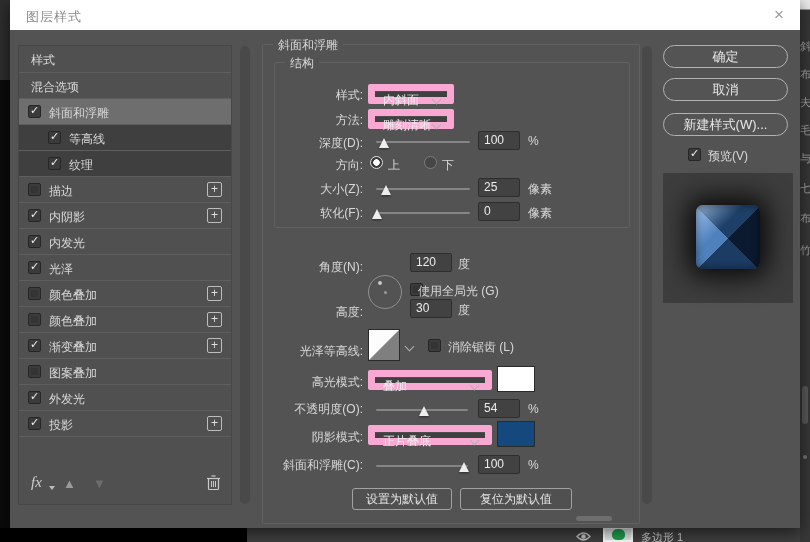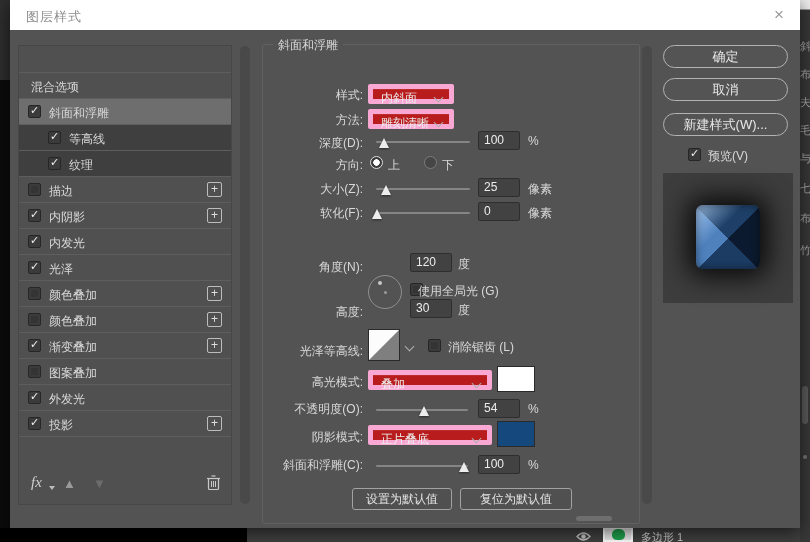--- a/index.html
+++ b/index.html
@@ -45,21 +45,21 @@
   .fx-label{position:absolute;left:12px;top:0px;font-family:"Liberation Serif","DejaVu Serif",serif;font-style:italic;font-size:15px;color:#cfcfcf;}
   .fx-caret{position:absolute;left:30px;top:12px;width:0;height:0;border-left:3px solid transparent;border-right:3px solid transparent;border-top:4px solid #bbb;}
   .arr-up{position:absolute;left:44px;top:2px;color:#9a9a9a;font-size:13px;}
   .arr-down{position:absolute;left:74px;top:2px;color:#6d6d6d;font-size:13px;}
   .trash{position:absolute;right:10px;top:0px;}
   .sb-v{background:#494949;border-radius:5px;}
   
   .fieldset{position:absolute;border:1px solid #616161;border-radius:2px;}
   .legend{position:absolute;top:-8px;left:10px;background:#535353;padding:0 5px;color:#dadada;}
   .flabel{position:absolute;right:437px;white-space:nowrap;text-align:right;color:#d8d8d8;}
-  .dd{position:absolute;height:20px;background:#b91c1c;border:5px solid #f9a8d4;box-shadow:inset 0 1px 0 rgba(255,255,255,.07);
+  .dd{position:absolute;height:20px;background:#404040;border:7px solid #f9a8d4;box-shadow:inset 0 1px 0 rgba(255,255,255,.07);
      box-sizing:border-box;color:#ececec;line-height:18px;padding-left:8px;border-radius:2px;}
   .chev{position:absolute;width:6px;height:6px;border-right:1.6px solid #b0b0b0;border-bottom:1.6px solid #b0b0b0;transform:rotate(45deg);}
   .numbox{position:absolute;width:42px;height:19px;background:#424242;border:1px solid #2e2e2e;box-sizing:border-box;
      color:#ececec;line-height:17px;padding-left:5px;border-radius:2px;}
   .unit{position:absolute;color:#d8d8d8;}
   .track{position:absolute;height:2px;background:#858585;border-radius:1px;}
   .thumb{position:absolute;width:0;height:0;border-left:5px solid transparent;border-right:5px solid transparent;border-bottom:10px solid #ededed;
      filter:drop-shadow(0 1px 1px rgba(0,0,0,.5));}
   .radio{position:absolute;width:13px;height:13px;border-radius:50%;box-sizing:border-box;}
   .radio.sel{border:1px solid #dcdcdc;background:radial-gradient(circle,#fff 0 3px,#3c3c3c 3.5px);}
@@ -116,20 +116,23 @@
 </div>
 
 <div class="abs dialog">
 
   <div class="abs titlebar">
     <span class="abs title-text">图层样式</span>
     <span class="abs close-x">×</span>
   </div>
 
   <div class="abs side">
+    <div class="srow first" style="top:0">
+        <span class="lbl noCb">样式</span>
+      </div>
     <div class="srow" style="top:26px">
         <span class="lbl noCb">混合选项</span>
       </div>
     <div class="srow selected" style="top:52px">
         <span class="cb checked"></span>
         <span class="lbl">斜面和浮雕</span>
       </div>
     <div class="srow subrow dark" style="top:78px">
         <span class="cb checked"></span>
         <span class="lbl">等高线</span>
@@ -200,20 +203,23 @@
         <line x1="9.5" y1="7" x2="9.5" y2="13" stroke="#c8c8c8" stroke-width="1"></line>
       </svg>
     </div>
   </div>
   <div class="abs sb-v" style="left:230px;top:46px;width:10px;height:458px"></div>
 
   <div class="fieldset" style="left:252px;top:44px;width:376px;height:478px">
     <span class="legend">斜面和浮雕</span>
   </div>
 
+  <div class="fieldset" style="left:264px;top:62px;width:354px;height:164px">
+    <span class="legend">结构</span>
+  </div>
   <span class="flabel" style="top:87px">样式:</span>
   <div class="dd" style="left:358px;top:84px;width:86px">
     <span>内斜面</span>
     <span class="chev" style="right:7px;top:5px"></span>
   </div>
   <span class="flabel" style="top:112px">方法:</span>
   <div class="dd" style="left:358px;top:109px;width:86px">
     <span>雕刻清晰</span>
     <span class="chev" style="right:7px;top:5px"></span>
   </div>

